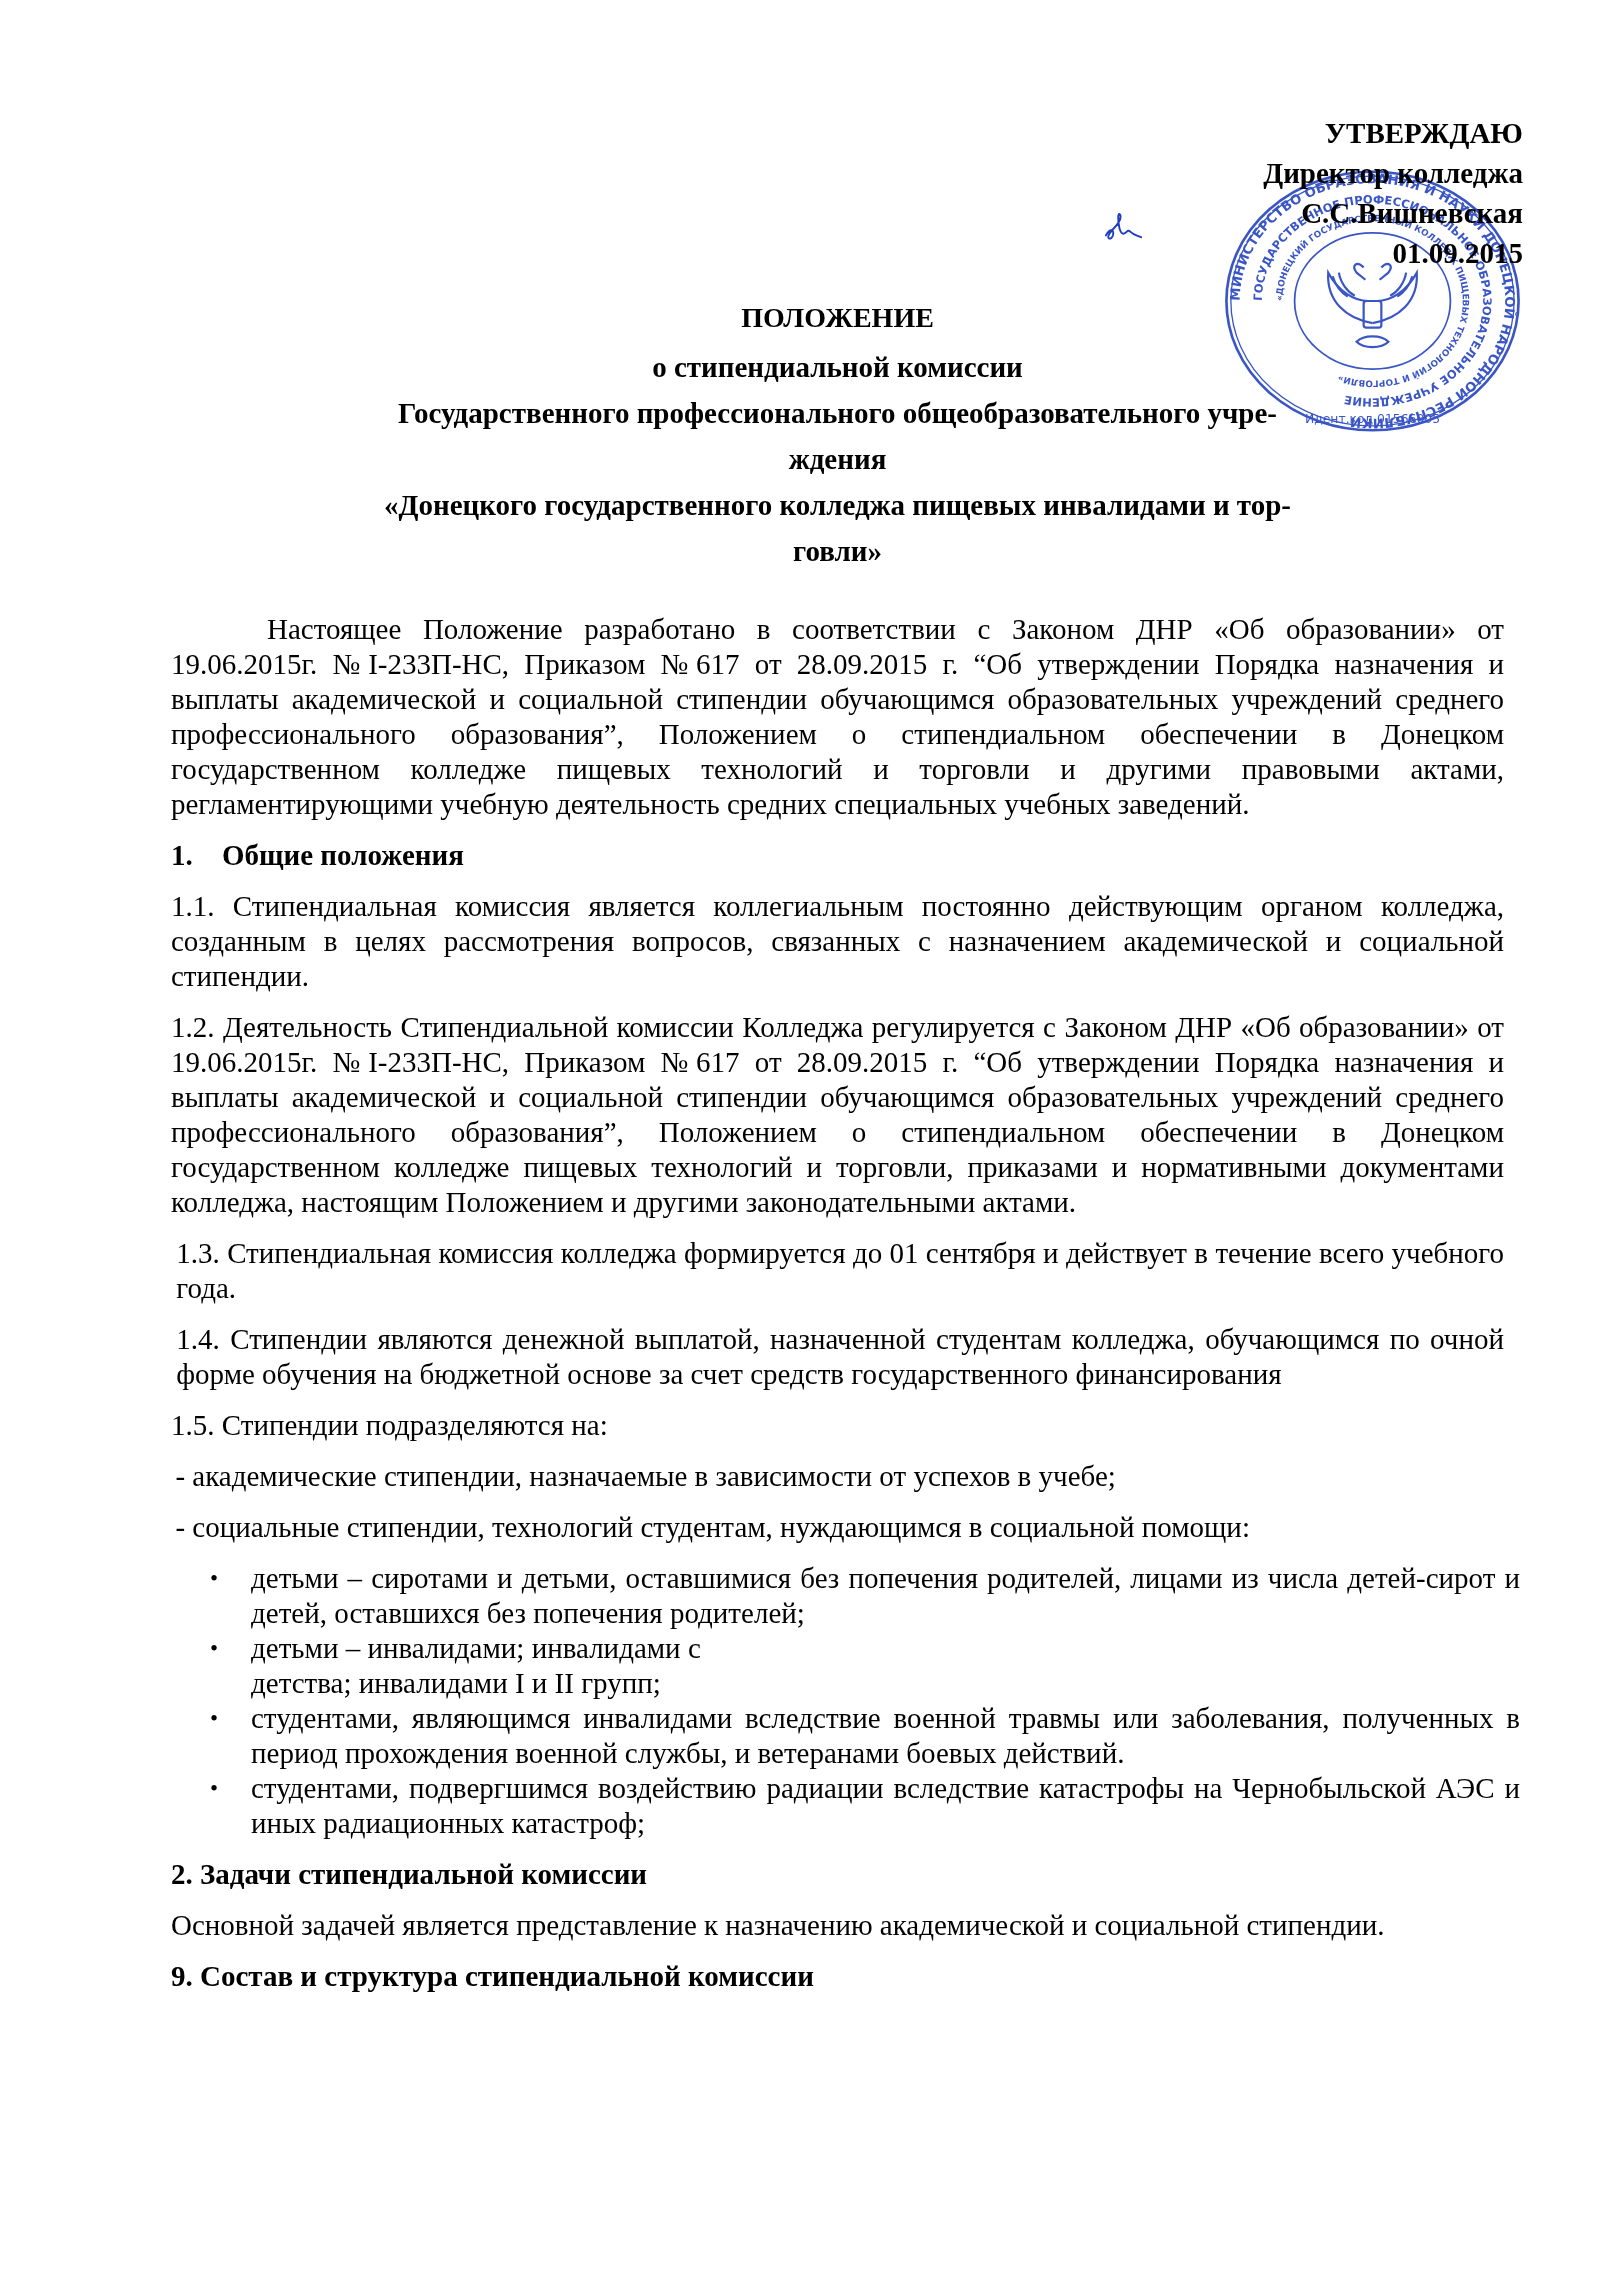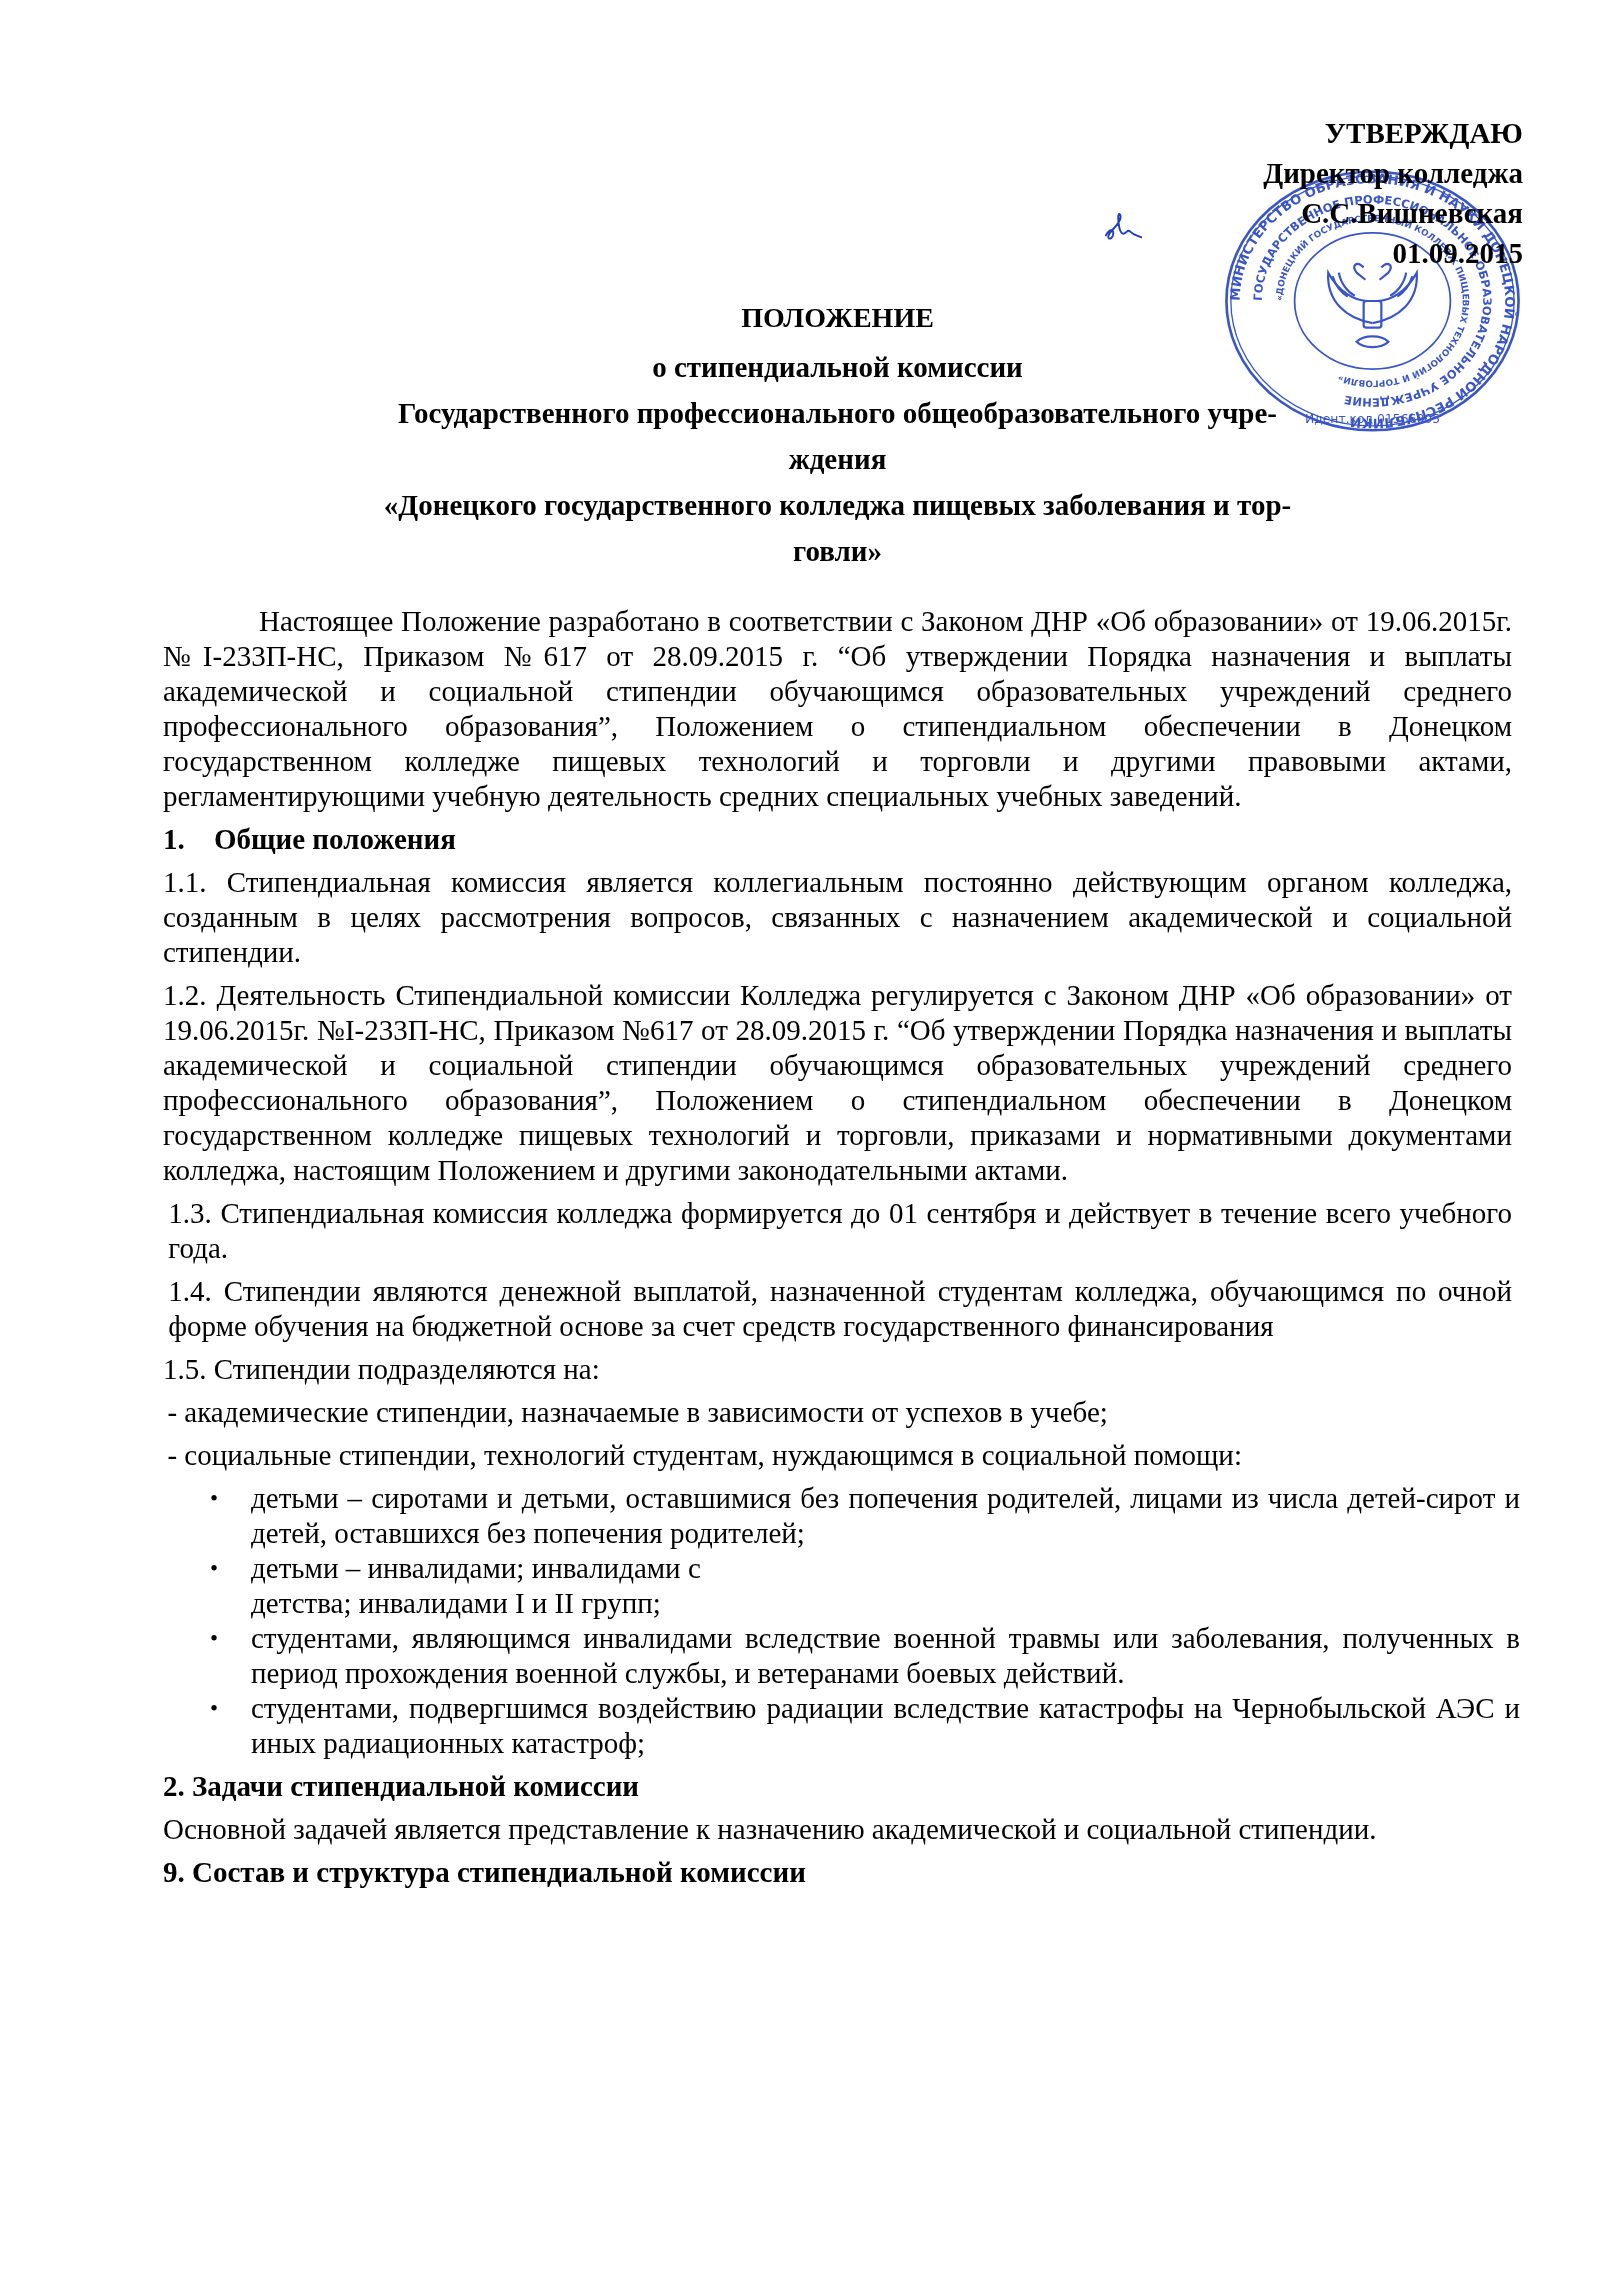--- a/index.html
+++ b/index.html
@@ -13,21 +13,21 @@
 
   .stamp { position: absolute; left: 1222px; top: 168px; width: 301px; height: 266px; z-index: 2; opacity: 0.88; }
   .signature { position: absolute; left: 1102px; top: 202px; width: 43px; height: 44px; z-index: 2; }
 
   .title-block { position: absolute; left: 155px; width: 1365px; top: 291px; text-align: center;
                  font-weight: bold; z-index: 1; }
   .title-main { font-size: 28px; line-height: 53px; }
   .title-sub { font-size: 29px; line-height: 46px; }
 
   .body { position: absolute; left: 155px; top: 596px; width: 1365px; font-size: 29px; line-height: 35px; }
-  .body p { margin: 8px; text-align: justify; }
+  .body p { margin: 16px; text-align: justify; }
   .indent { text-indent: 96px; }
   .sec-head { font-weight: bold; margin: 0; }
   .sec-head .num { display: inline-block; width: 51px; }
   .sp { padding-left: 5.3px; }
   .dash { padding-left: 4.4px; }
 
   ul.bullets { list-style: none; margin: 0; padding: 0; }
   ul.bullets li { position: relative; padding-left: 96px; text-align: justify; }
   ul.bullets li .bullet { position: absolute; left: 55px; top: 0; font-size: 23px; }
 
@@ -82,21 +82,21 @@
     <div>Директор колледжа</div>
     <div>С.С.Вишневская</div>
     <div>01.09.2015</div>
   </div>
 
   <div class="title-block">
     <div class="title-main">ПОЛОЖЕНИЕ</div>
     <div class="title-sub">о стипендиальной комиссии</div>
     <div class="title-sub">Государственного профессионального общеобразовательного учре-</div>
     <div class="title-sub">ждения</div>
-    <div class="title-sub">«Донецкого государственного колледжа пищевых заболевания и тор-</div>
+    <div class="title-sub">«Донецкого государственного колледжа пищевых инвалидами и тор-</div>
     <div class="title-sub">говли»</div>
   </div>
 
   <div class="body">
     <p class="indent">Настоящее  Положение разработано в соответствии с Законом ДНР «Об образовании» от 19.06.2015г. №I-233П-НС,   Приказом №617 от 28.09.2015 г. “Об утверждении Порядка назначения и выплаты академической и социальной стипендии обучающимся образовательных учреждений среднего профессионального образования”, Положением о стипендиальном обеспечении в Донецком государственном колледже пищевых технологий и торговли и другими правовыми актами, регламентирующими учебную деятельность средних специальных учебных заведений.</p>
 
     <p class="sec-head">
       <span class="num">1.</span><span>Общие положения</span>
     </p>
     <p>1.1. Стипендиальная  комиссия является коллегиальным постоянно действующим органом колледжа, созданным в целях  рассмотрения вопросов, связанных с назначением академической и социальной стипендии.</p>

